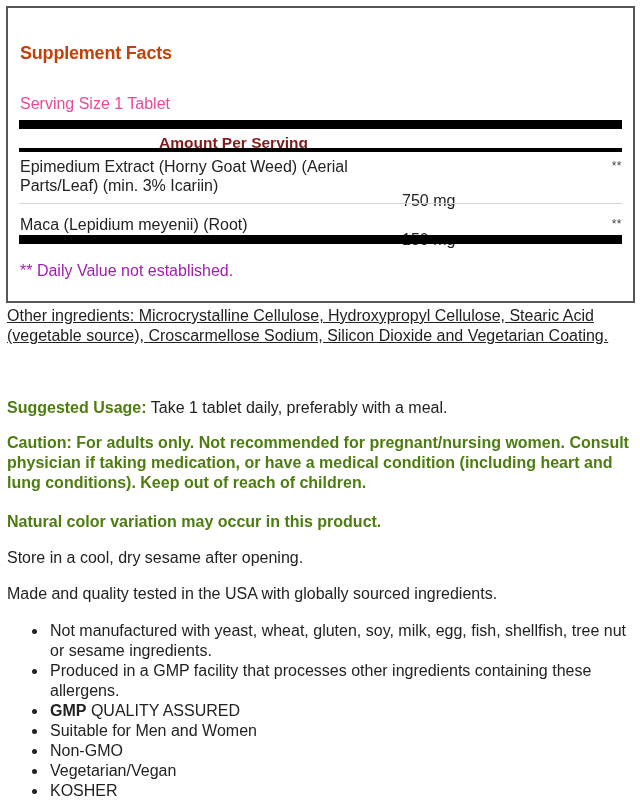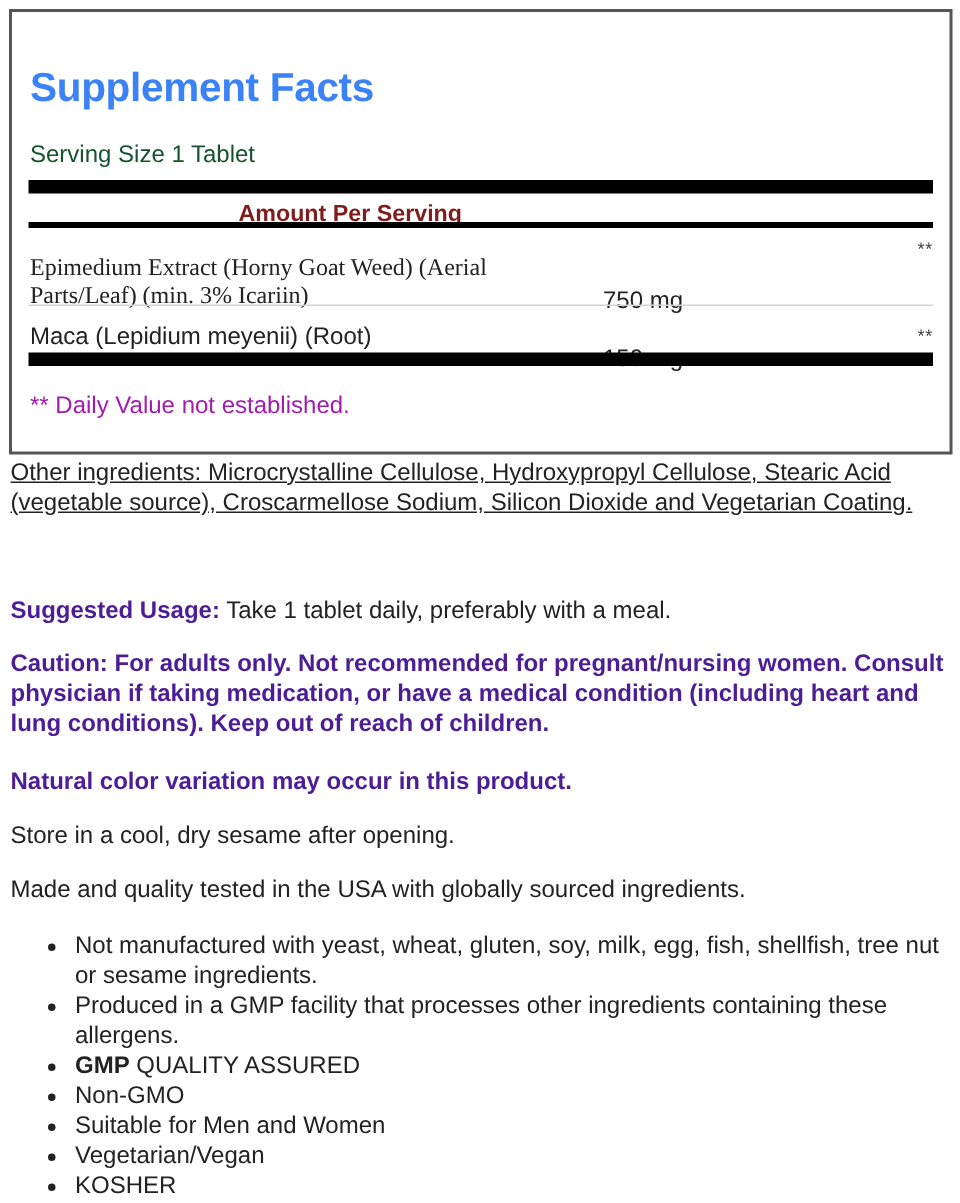--- a/index.html
+++ b/index.html
@@ -28,32 +28,32 @@
       position: absolute;
       left: 11px;
       right: 11px;
       top: 0;
       bottom: 0;
     }
     .facts-title {
       position: absolute;
       left: 1px;
       top: 35px;
-      font-size: 27px;
+      font-size: 18px;
       font-weight: bold;
-      color: #3b82f6;
+      color: #c2410c;
       letter-spacing: -0.2px;
       margin: 0;
     }
     .serving-size {
       position: absolute;
       left: 1px;
       top: 87px;
       font-size: 16px;
-      color: #14532d;
+      color: #ec4899;
     }
     .bar-thick {
       position: absolute;
       left: 0;
       right: 0;
       height: 9px;
       background: #000000;
     }
     .bar-mid {
       position: absolute;
@@ -113,21 +113,21 @@
       position: absolute;
       left: 7px;
       width: 625px;
       font-size: 16px;
       line-height: 20px;
       color: #222222;
       margin: 0;
     }
     .body-text b, .bold-line {
       font-weight: bold;
-      color: #4c1d95;
+      color: #4d7c0f;
     }
     .bullet-list {
       position: absolute;
       left: 0;
       top: 621px;
       width: 640px;
       margin: 0;
       padding: 0;
       list-style: none;
       font-size: 16px;
@@ -155,21 +155,21 @@
 <div class="facts-box">
   <div class="facts-inner">
     <h1 class="facts-title">Supplement Facts</h1>
     <div class="serving-size">Serving Size 1 Tablet</div>
 
     <div class="bar-thick" style="top:112px;"></div>
     <div class="amount-header">Amount Per Serving</div>
     <div class="bar-mid" style="top:140px;"></div>
 
     <div class="ing-row" style="top:149px; height:46px;">
-      <div class="ing-name" style="top:12px;font-family:Liberation Serif, serif;">Epimedium Extract (Horny Goat Weed) (Aerial Parts/Leaf) (min. 3% Icariin)</div>
+      <div class="ing-name" style="top:0;">Epimedium Extract (Horny Goat Weed) (Aerial Parts/Leaf) (min. 3% Icariin)</div>
       <div class="ing-amount" style="top:19px;">750 mg</div>
       <div class="ing-dv" style="top:2px;">**</div>
     </div>
 
     <div class="bar-thin" style="top:195px;"></div>
 
     <div class="ing-row" style="top:201px; height:26px;">
       <div class="ing-name" style="top:6px;">Maca (Lepidium meyenii) (Root)</div>
       <div class="ing-amount" style="top:6px;">150 mg</div>
       <div class="ing-dv" style="top:8px;">**</div>
@@ -203,27 +203,27 @@
   <li>
     <span class="bullet-dot"></span>
     <b></b><span>Produced in a GMP facility that processes other ingredients containing these allergens.</span>
   </li>
   <li>
     <span class="bullet-dot"></span>
     <b>GMP</b><span> QUALITY ASSURED</span>
   </li>
   <li>
     <span class="bullet-dot"></span>
+    <b></b><span>Suitable for Men and Women</span>
+  </li>
+  <li>
+    <span class="bullet-dot"></span>
     <b></b><span>Non-GMO</span>
   </li>
   <li>
     <span class="bullet-dot"></span>
-    <b></b><span>Suitable for Men and Women</span>
-  </li>
-  <li>
-    <span class="bullet-dot"></span>
     <b></b><span>Vegetarian/Vegan</span>
   </li>
   <li>
     <span class="bullet-dot"></span>
     <b></b><span>KOSHER</span>
   </li>
 </ul>
 
 </body></html>

